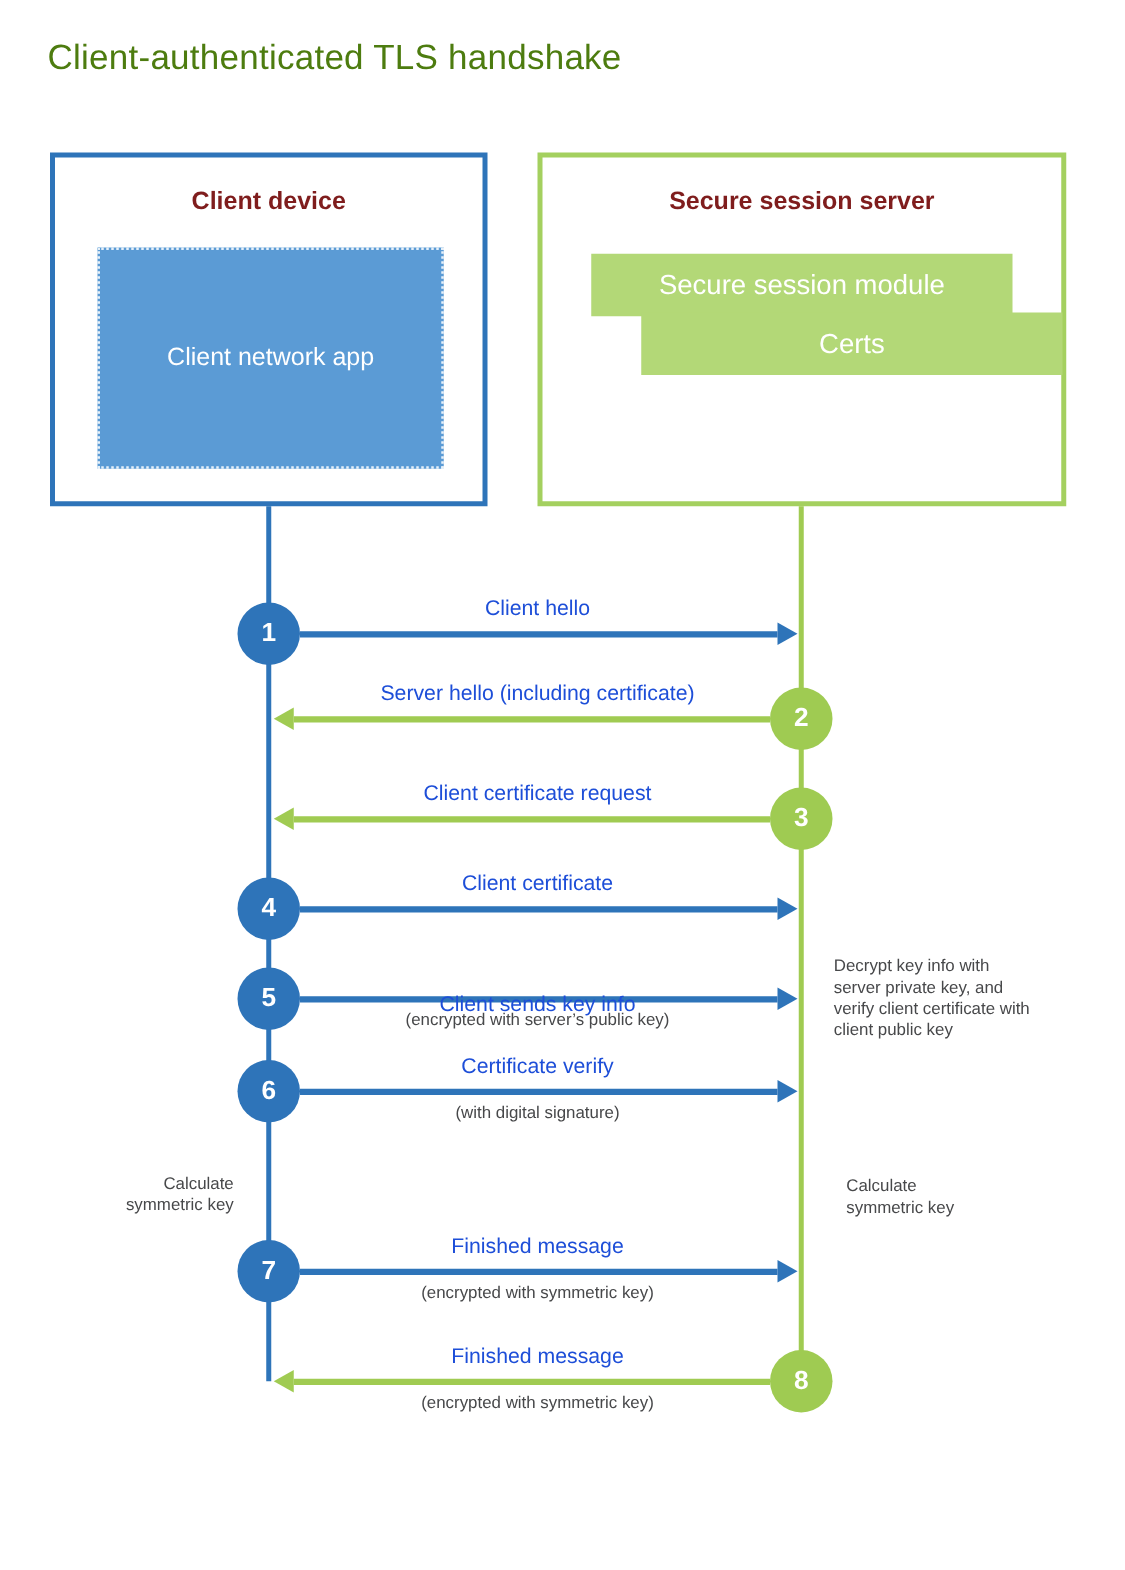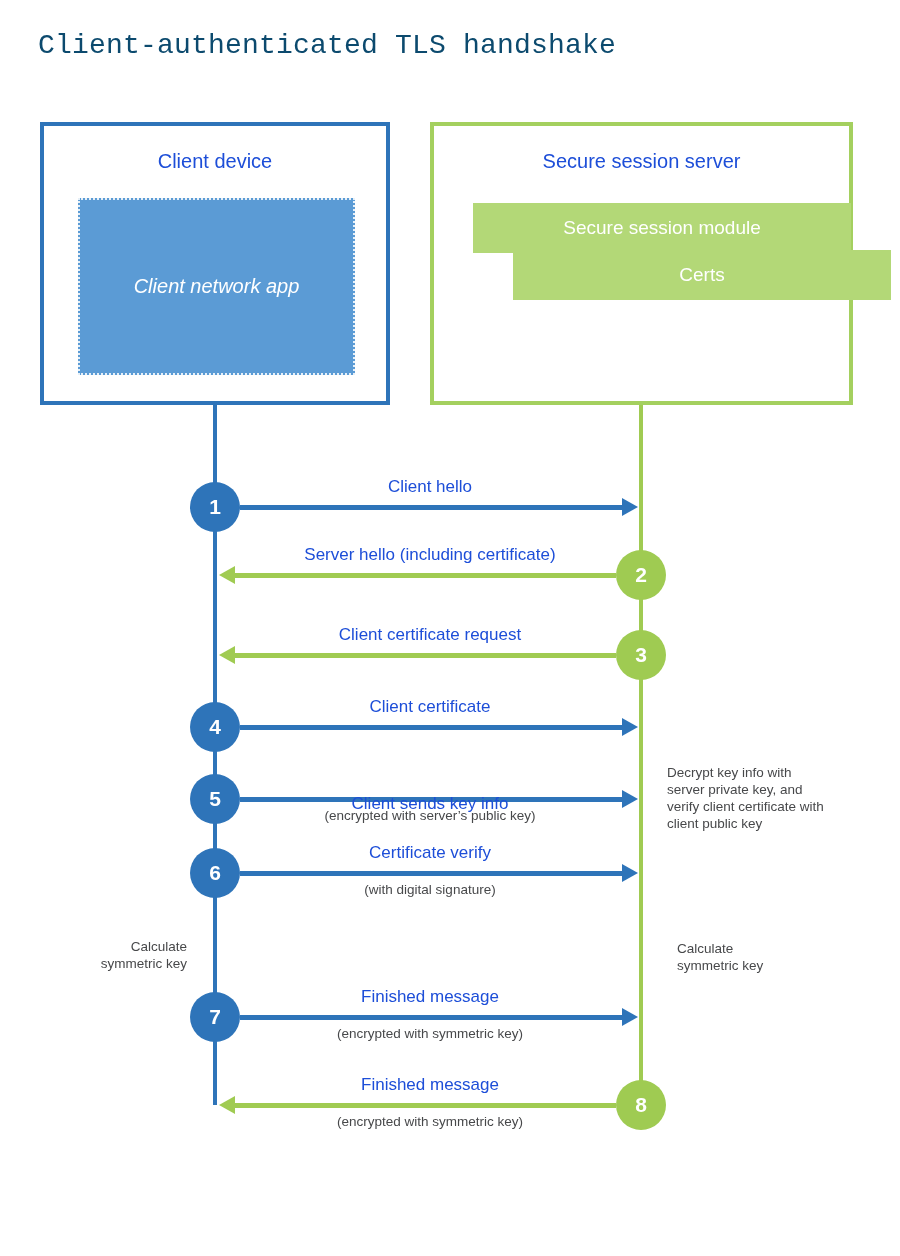--- a/index.html
+++ b/index.html
@@ -2,40 +2,40 @@
 <html><head>
 <meta charset="utf-8">
 <style>
   html,body{margin:0;padding:0;background:#ffffff;}
   .canvas{
     position:relative;width:900px;height:1256px;background:#ffffff;overflow:hidden;
     font-family:"Liberation Sans","DejaVu Sans",sans-serif;color:#414247;
   }
   .title{
     position:absolute;left:38px;top:30px;font-size:28px;font-weight:400;
-    color:#0c4a6e;letter-spacing:0.2px;font-family:Liberation Mono, monospace;
+    color:#4d7c0f;letter-spacing:0.2px;
   }
   
   .actor-box{position:absolute;top:122px;height:283px;background:#fff;box-sizing:border-box;}
   .client-box{left:40px;width:350px;border:4px solid #2e74b9;}
   .server-box{left:430px;width:423px;border:4px solid #a4d05f;}
   .actor-title{
     position:absolute;left:0;top:24px;width:100%;text-align:center;
-    font-size:20px;font-weight:400;color:#1d4ed8;
+    font-size:20px;font-weight:700;color:#7f1d1d;
   }
   .client-app{
     position:absolute;left:34px;top:72px;width:277px;height:177px;
     background:#5b9bd5;border:2px dotted rgba(255,255,255,0.85);box-sizing:border-box;
     display:flex;align-items:center;justify-content:center;text-align:center;
-    color:#ffffff;font-size:20px;line-height:1.45;padding:0 52px;font-style:italic;
+    color:#ffffff;font-size:20px;line-height:1.45;padding:0 52px;
   }
   .server-bar{
-    position:absolute;left:39px;width:378px;height:50px;background:#b3d877;
+    position:absolute;left:39px;width:337px;height:50px;background:#b3d877;
     display:flex;align-items:center;justify-content:center;
-    color:#ffffff;font-size:19px;
+    color:#ffffff;font-size:22px;
   }
   
   .lifeline{position:absolute;width:4px;z-index:1;}
   .lifeline.blue{background:#2e74b9;left:213px;top:405px;height:700px;}
   .lifeline.green{background:#a0cb52;left:639px;top:405px;height:700px;}
   
   .shaft{position:absolute;height:5px;z-index:1;}
   .shaft.blue{background:#2e74b9;}
   .shaft.green{background:#a0cb52;}
   .head-right{

